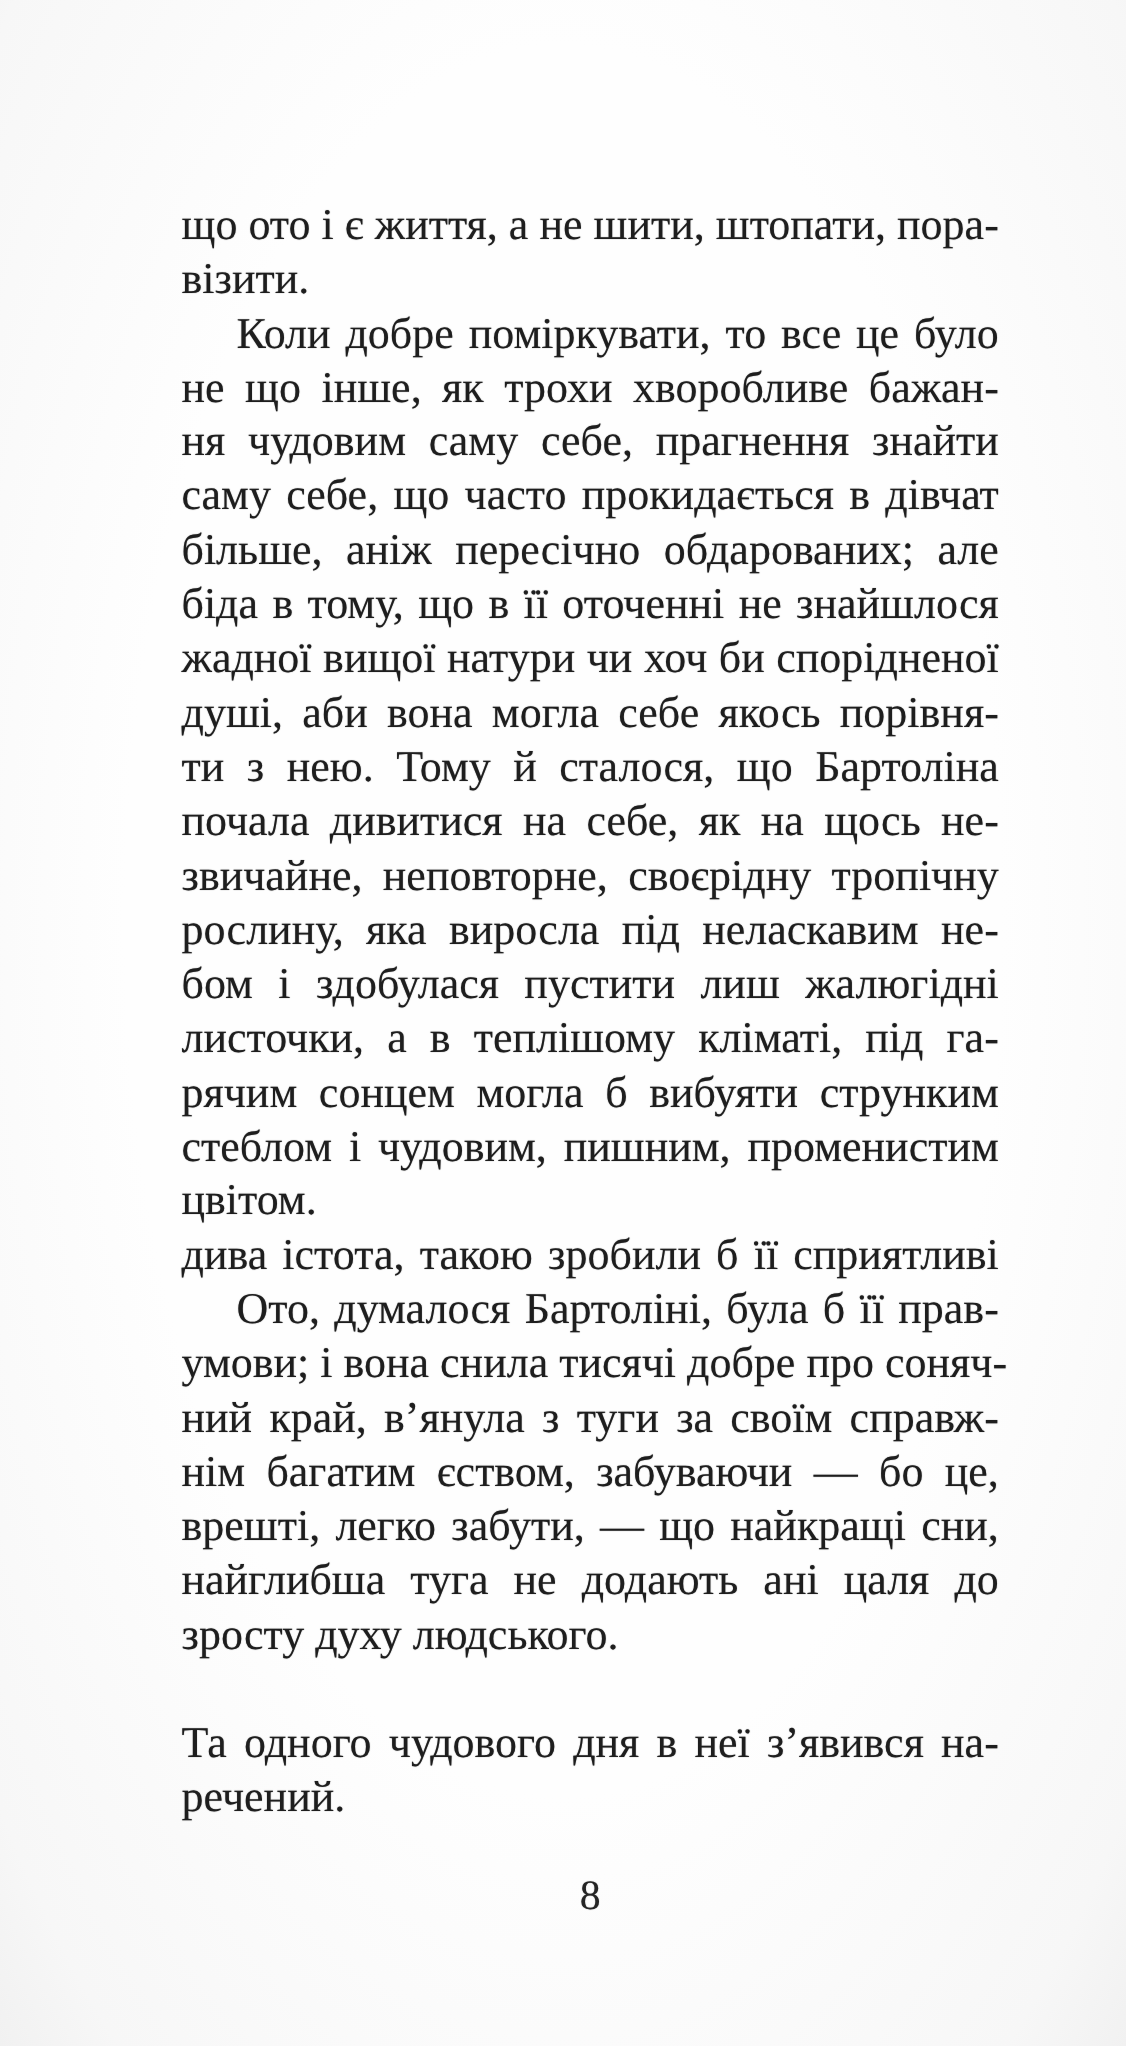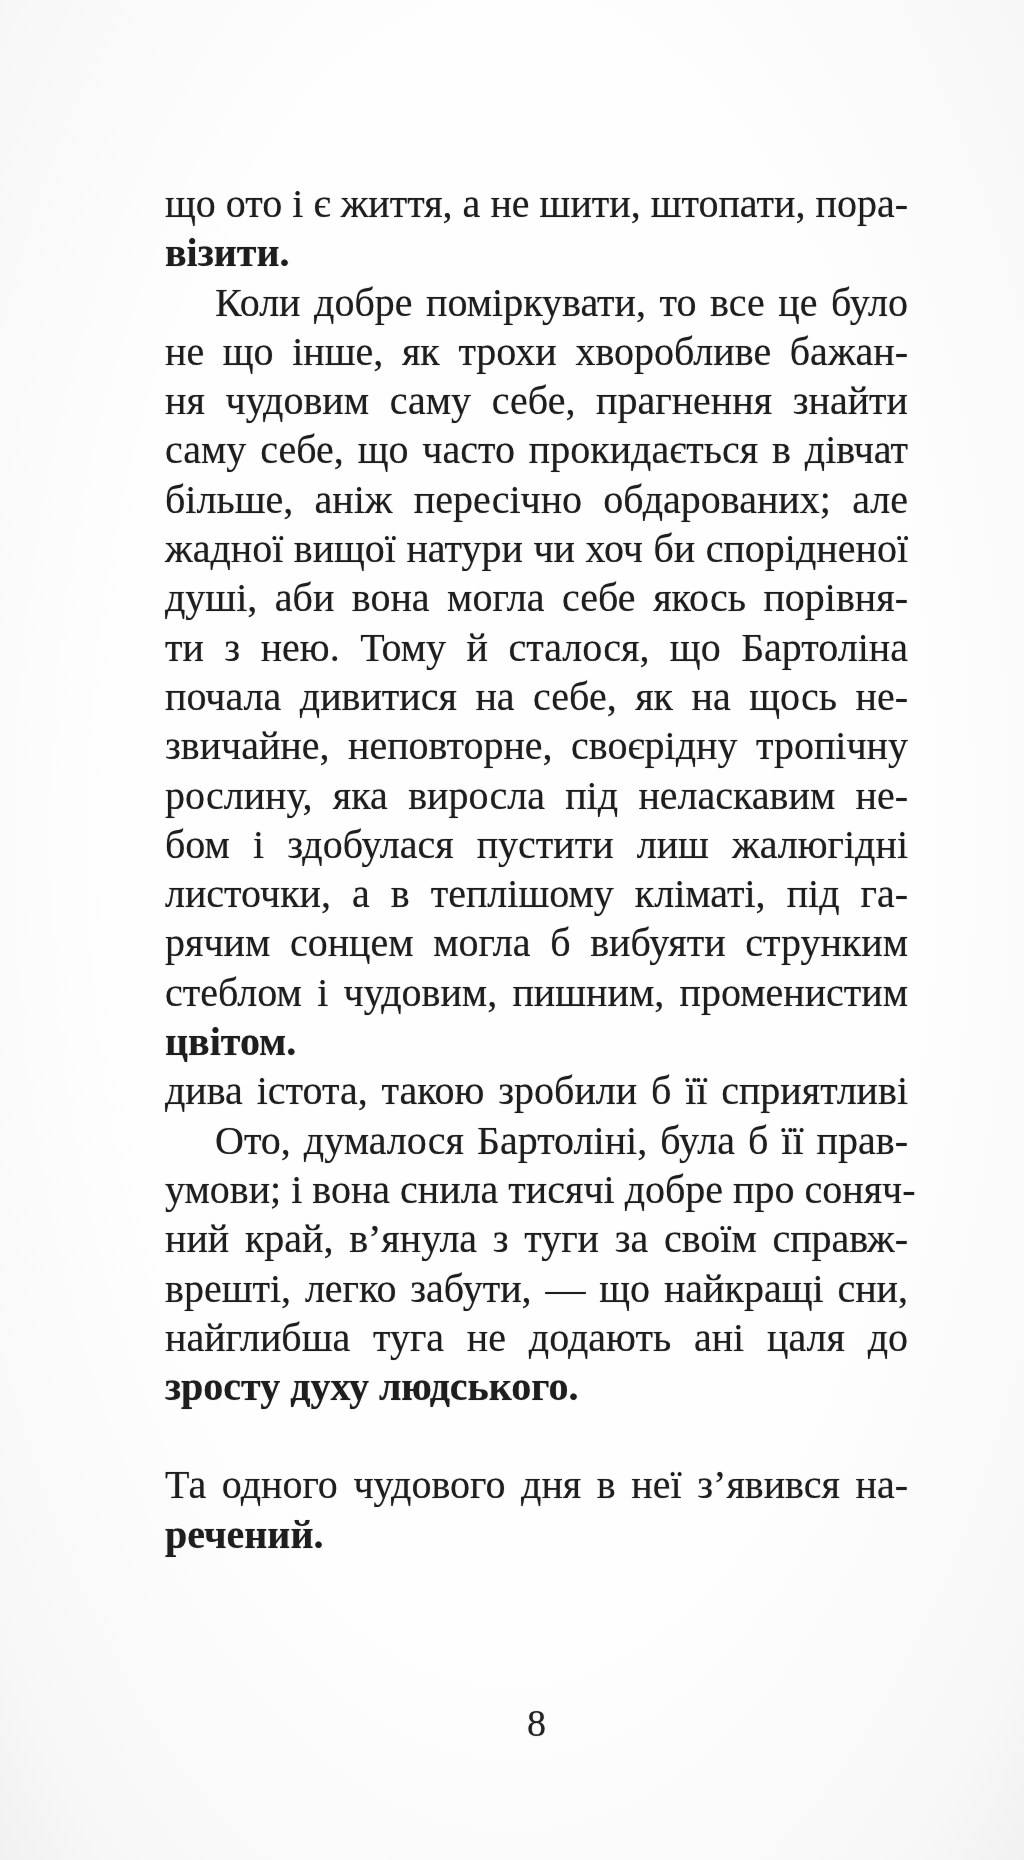--- a/index.html
+++ b/index.html
@@ -30,21 +30,20 @@
     text-shadow: 0 0 1px rgba(25, 25, 25, 0.55);
     margin-top: 48px;
   }
   .line {
     text-align: justify;
     text-align-last: justify;
     white-space: nowrap; 
   }
   .line.end {
     text-align-last: left; 
-    font-weight: bold;
   }
   .line.indent {
     text-indent: 50px;
   }
   .line.gap {
     margin-top: 49px; 
   }
   .page-number {
     position: absolute;
     left: 165px;
@@ -62,35 +61,37 @@
 
 <div class="page">
   <div class="text-block">
       <div class="line">що ото і є життя, а не шити, штопати, пора-</div>
       <div class="line end">візити.</div>
       <div class="line indent">Коли добре поміркувати, то все це було</div>
       <div class="line">не що інше, як трохи хворобливе бажан-</div>
       <div class="line">ня чудовим саму себе, прагнення знайти</div>
       <div class="line">саму себе, що часто прокидається в дівчат</div>
       <div class="line">більше, аніж пересічно обдарованих; але</div>
+      <div class="line">біда в тому, що в її оточенні не знайшлося</div>
       <div class="line">жадної вищої натури чи хоч би спорідненої</div>
       <div class="line">душі, аби вона могла себе якось порівня-</div>
       <div class="line">ти з нею. Тому й сталося, що Бартоліна</div>
       <div class="line">почала дивитися на себе, як на щось не-</div>
       <div class="line">звичайне, неповторне, своєрідну тропічну</div>
       <div class="line">рослину, яка виросла під неласкавим не-</div>
       <div class="line">бом і здобулася пустити лиш жалюгідні</div>
       <div class="line">листочки, а в теплішому кліматі, під га-</div>
       <div class="line">рячим сонцем могла б вибуяти струнким</div>
       <div class="line">стеблом і чудовим, пишним, променистим</div>
       <div class="line end">цвітом.</div>
       <div class="line">дива істота, такою зробили б її сприятливі</div>
       <div class="line indent">Ото, думалося Бартоліні, була б її прав-</div>
       <div class="line">умови; і вона снила тисячі добре про соняч-</div>
       <div class="line">ний край, в’янула з туги за своїм справж-</div>
+      <div class="line">нім багатим єством, забуваючи — бо це,</div>
       <div class="line">врешті, легко забути, — що найкращі сни,</div>
       <div class="line">найглибша туга не додають ані цаля до</div>
       <div class="line end">зросту духу людського.</div>
       <div class="line gap">Та одного чудового дня в неї з’явився на-</div>
       <div class="line end">речений.</div>
     </div>
   <div class="page-number">8</div>
 </div>
 
 </body></html>

